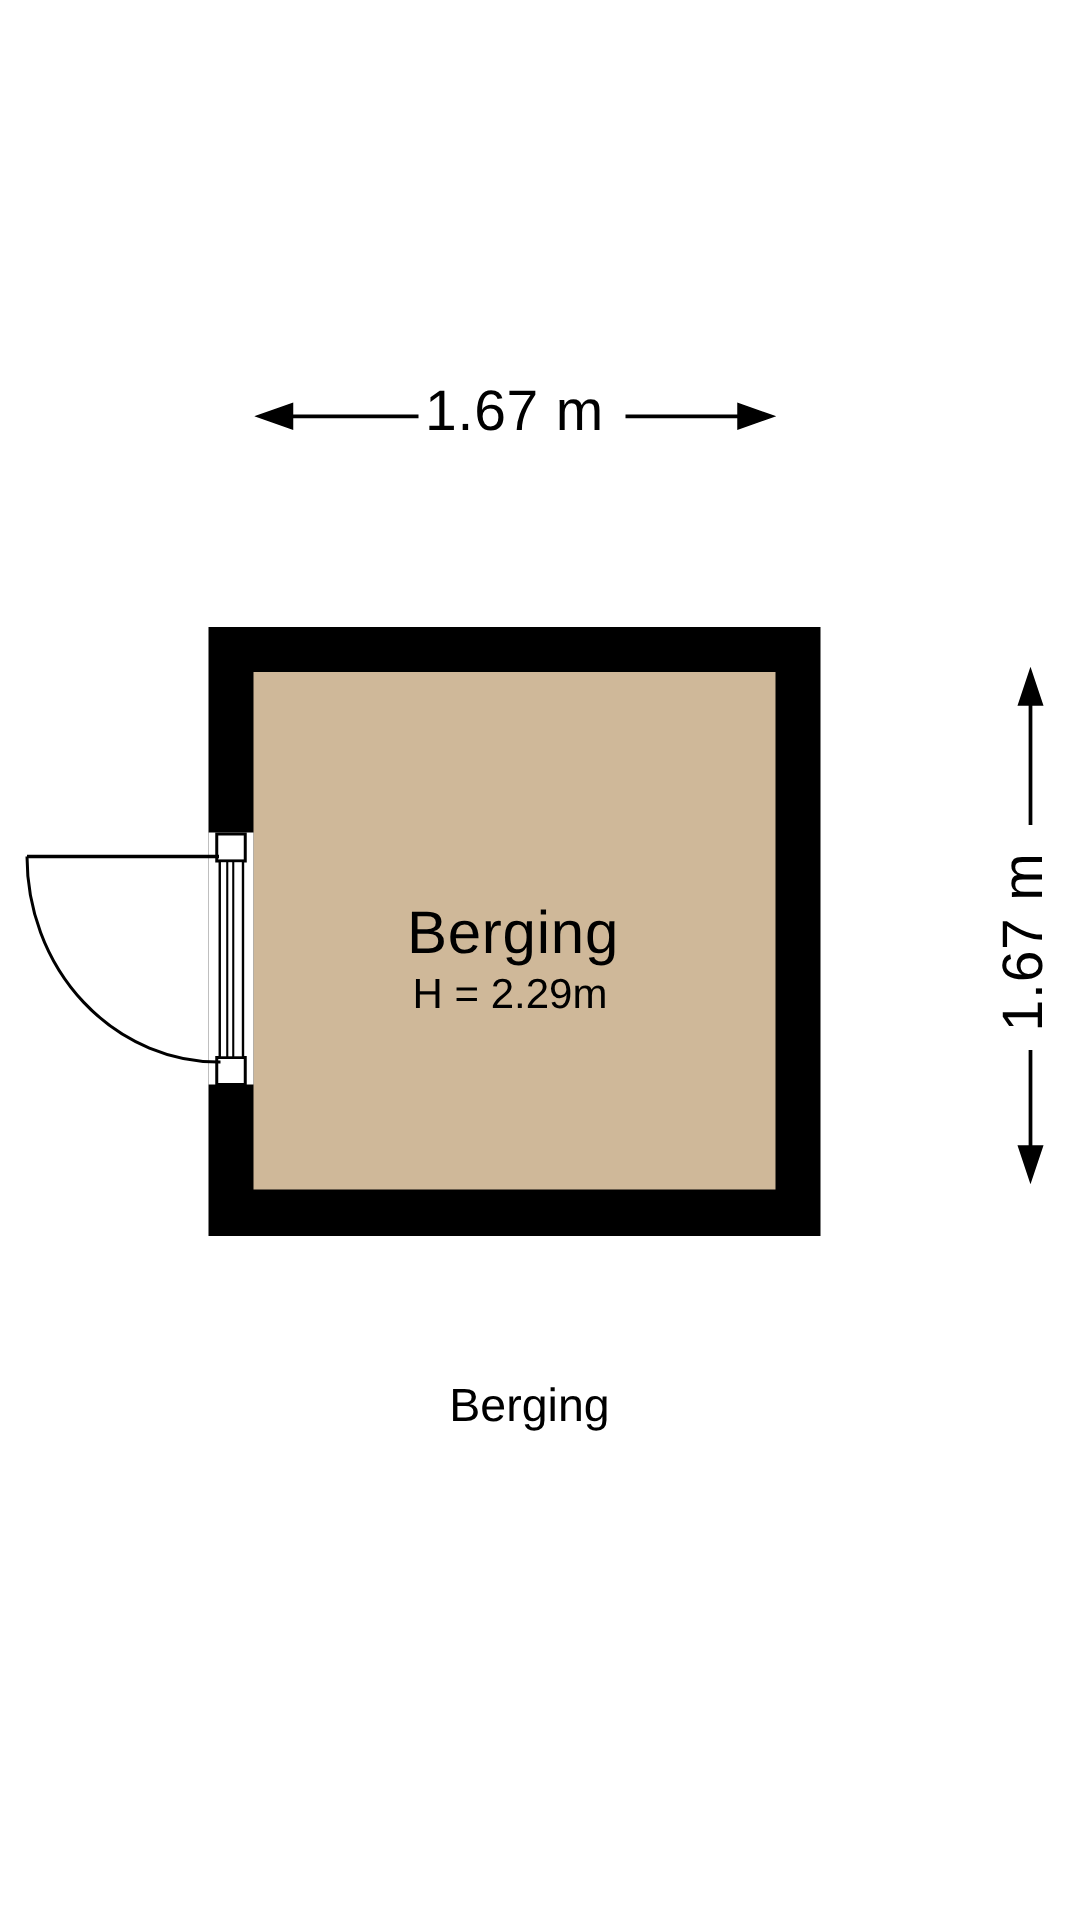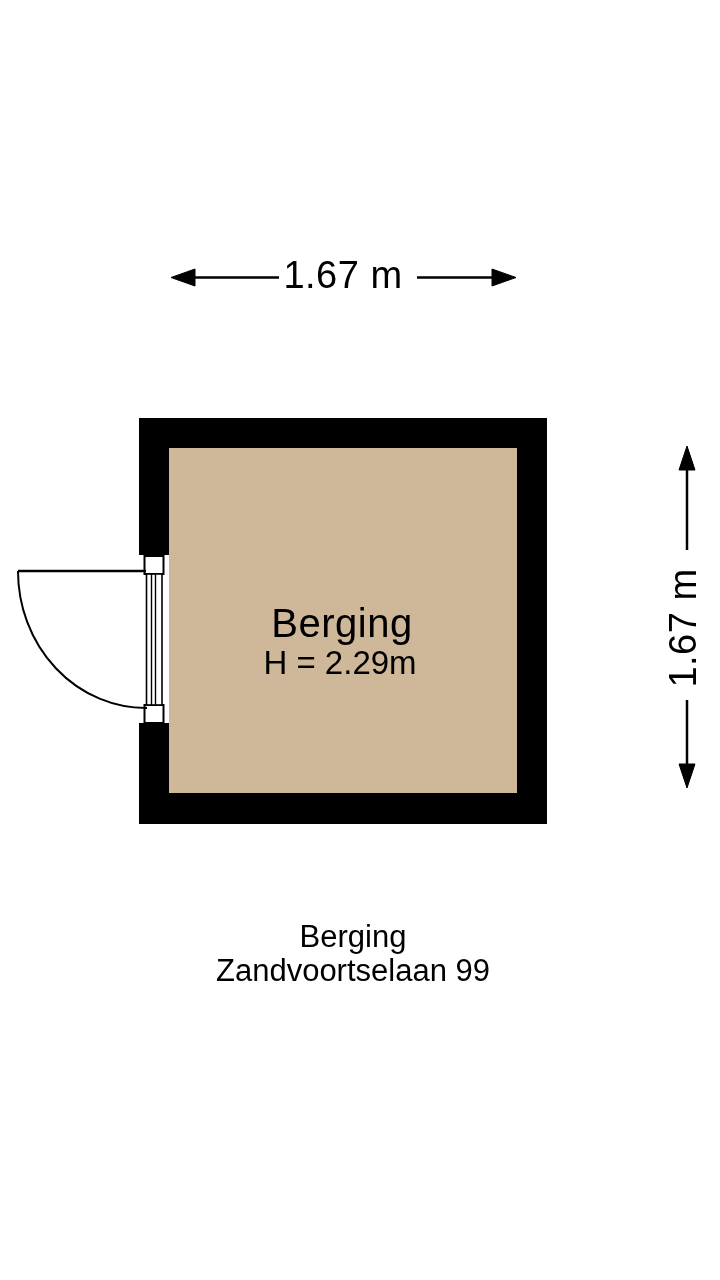--- a/index.html
+++ b/index.html
@@ -30,21 +30,21 @@
     letter-spacing: 0.5px;
   }
   .dim-label.vertical {
     transform: translate(-50%, -50%) rotate(-90deg);
   }
   .room-name {
     font-size: 40px;
     letter-spacing: 0.5px;
   }
   .room-height {
-    font-size: 33px;
+    font-size: 28px;
   }
   .caption {
     position: absolute;
     left: 353px;
     top: 937px;
     transform: translate(-50%, -17px);
     text-align: center;
     font-size: 31px;
     line-height: 34px;
     color: var(--line, #000000);
@@ -91,16 +91,15 @@
   <div class="label dim-label" style="left: 343px; top: 275px;">1.67 m</div>
 
   <div class="label dim-label vertical" style="left: 683px; top: 628px;">1.67 m</div>
 
   <div class="label room-name" style="left: 342px; top: 623px;">Berging</div>
 
   <div class="label room-height" style="left: 340px; top: 663px;">H = 2.29m</div>
 
   <div class="caption">
     <div>Berging</div>
-    <div>Zandvoortselaan 99</div>
   </div>
 
 </div>
 
 </body></html>

